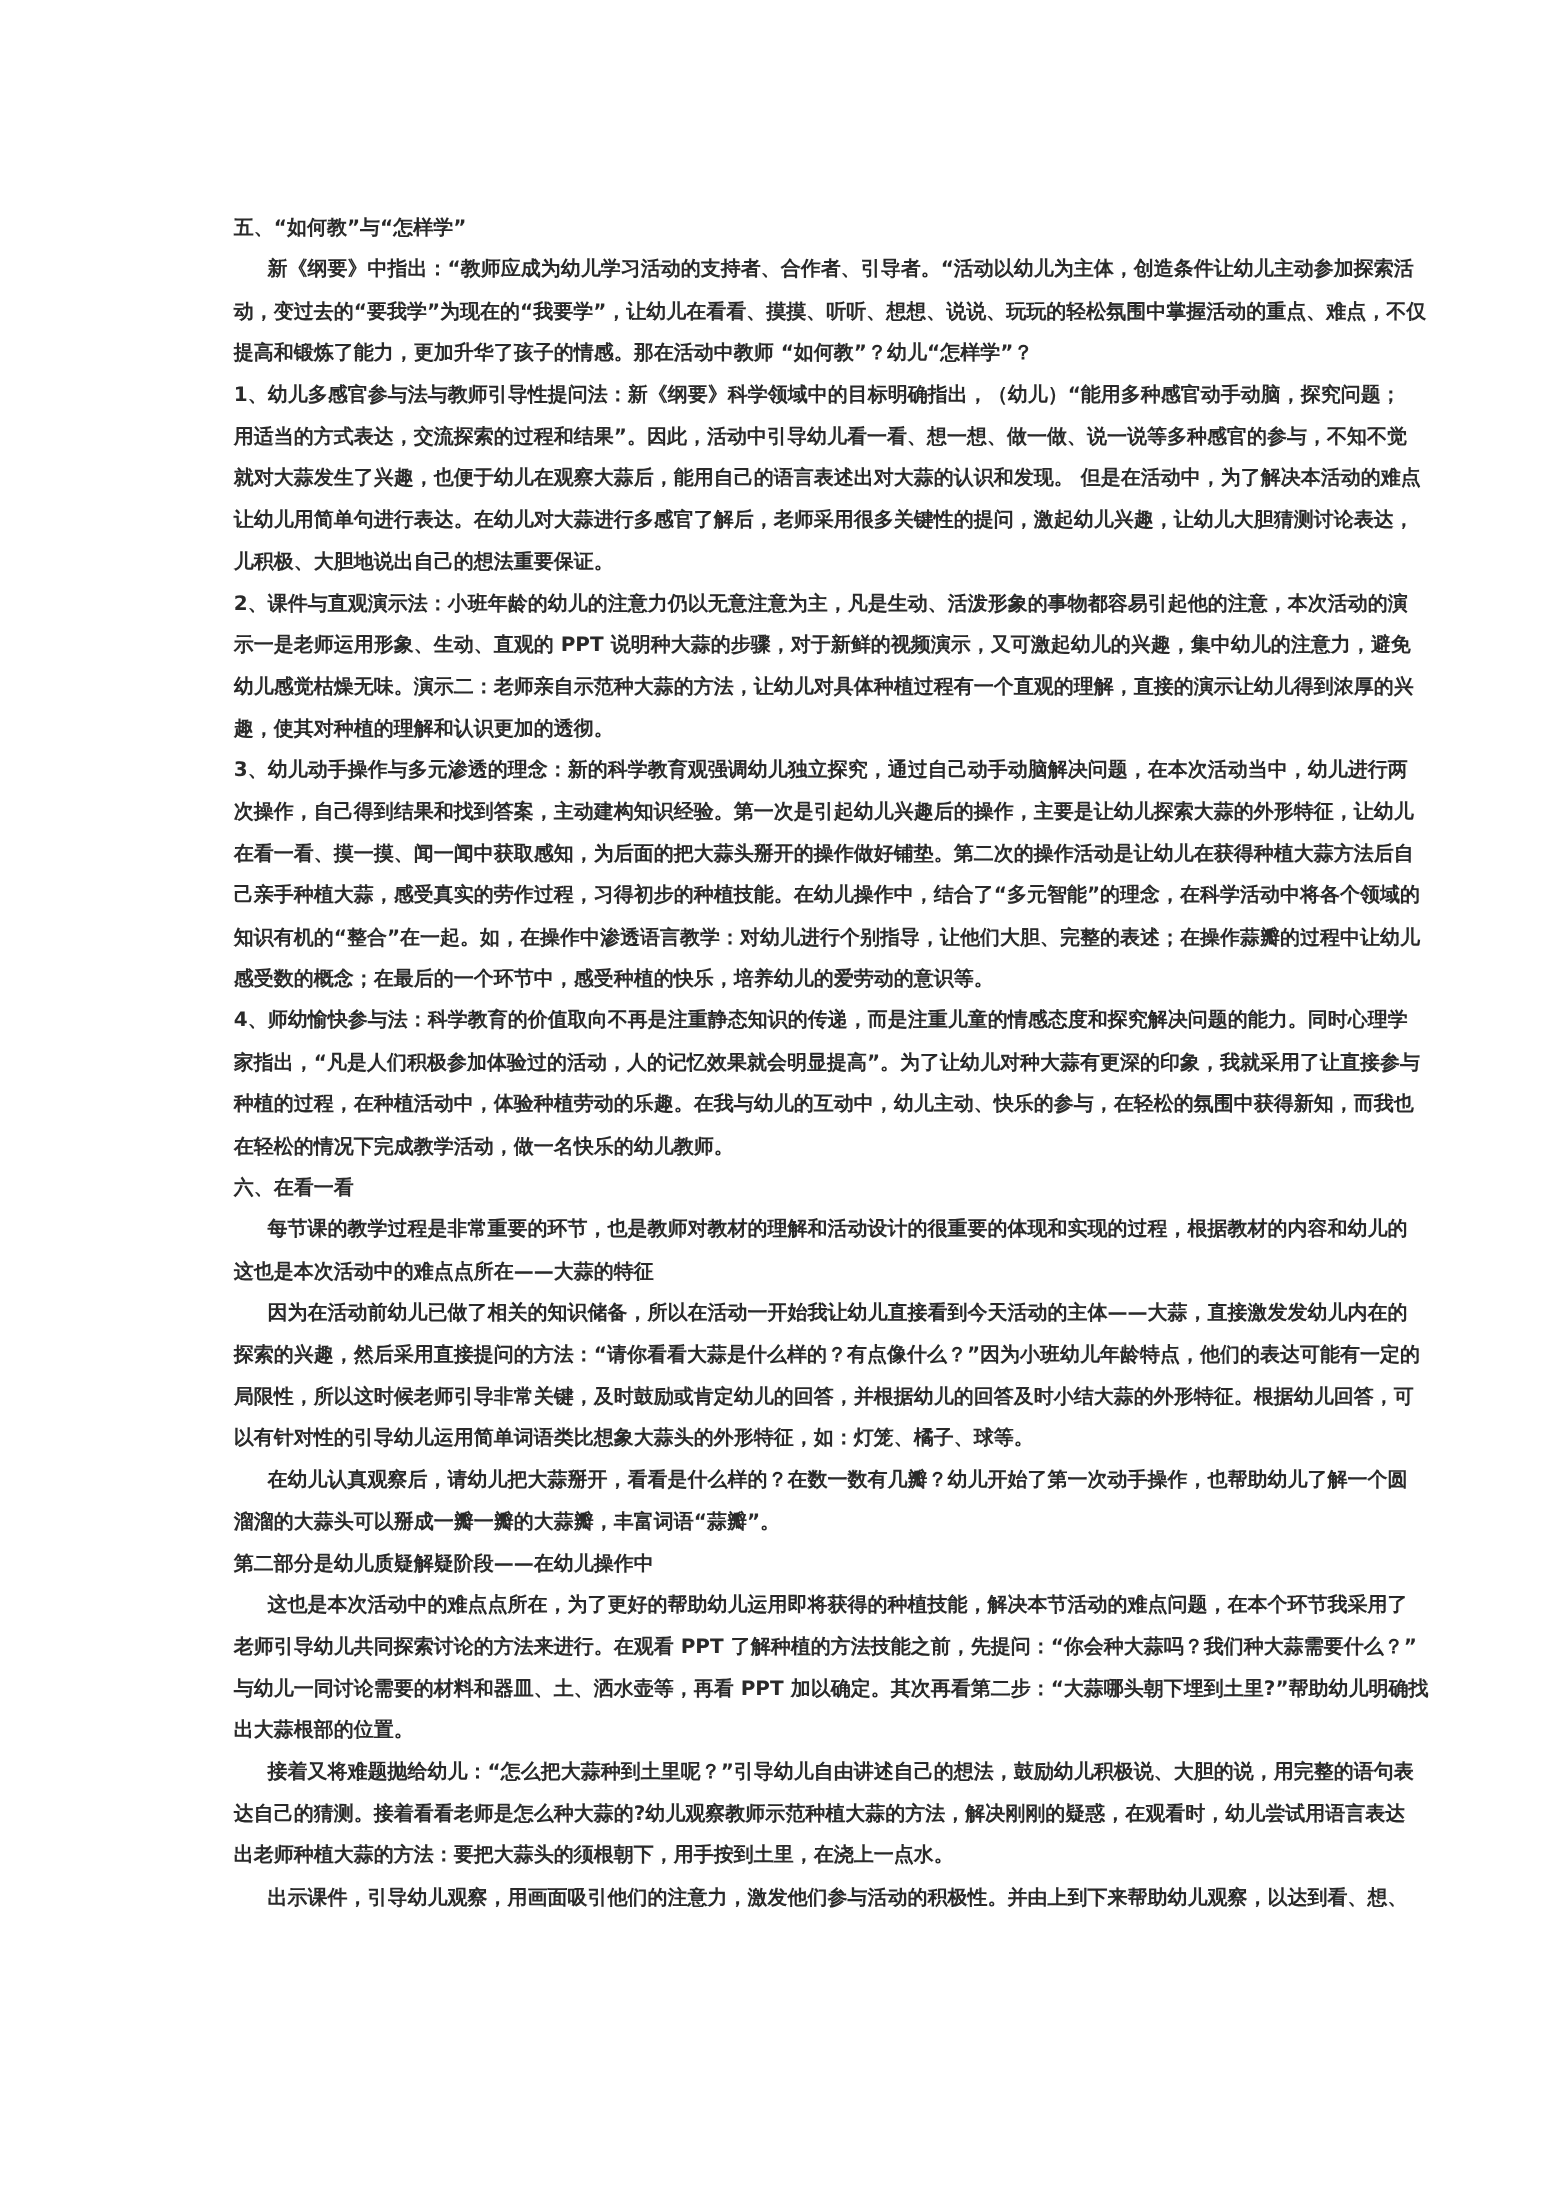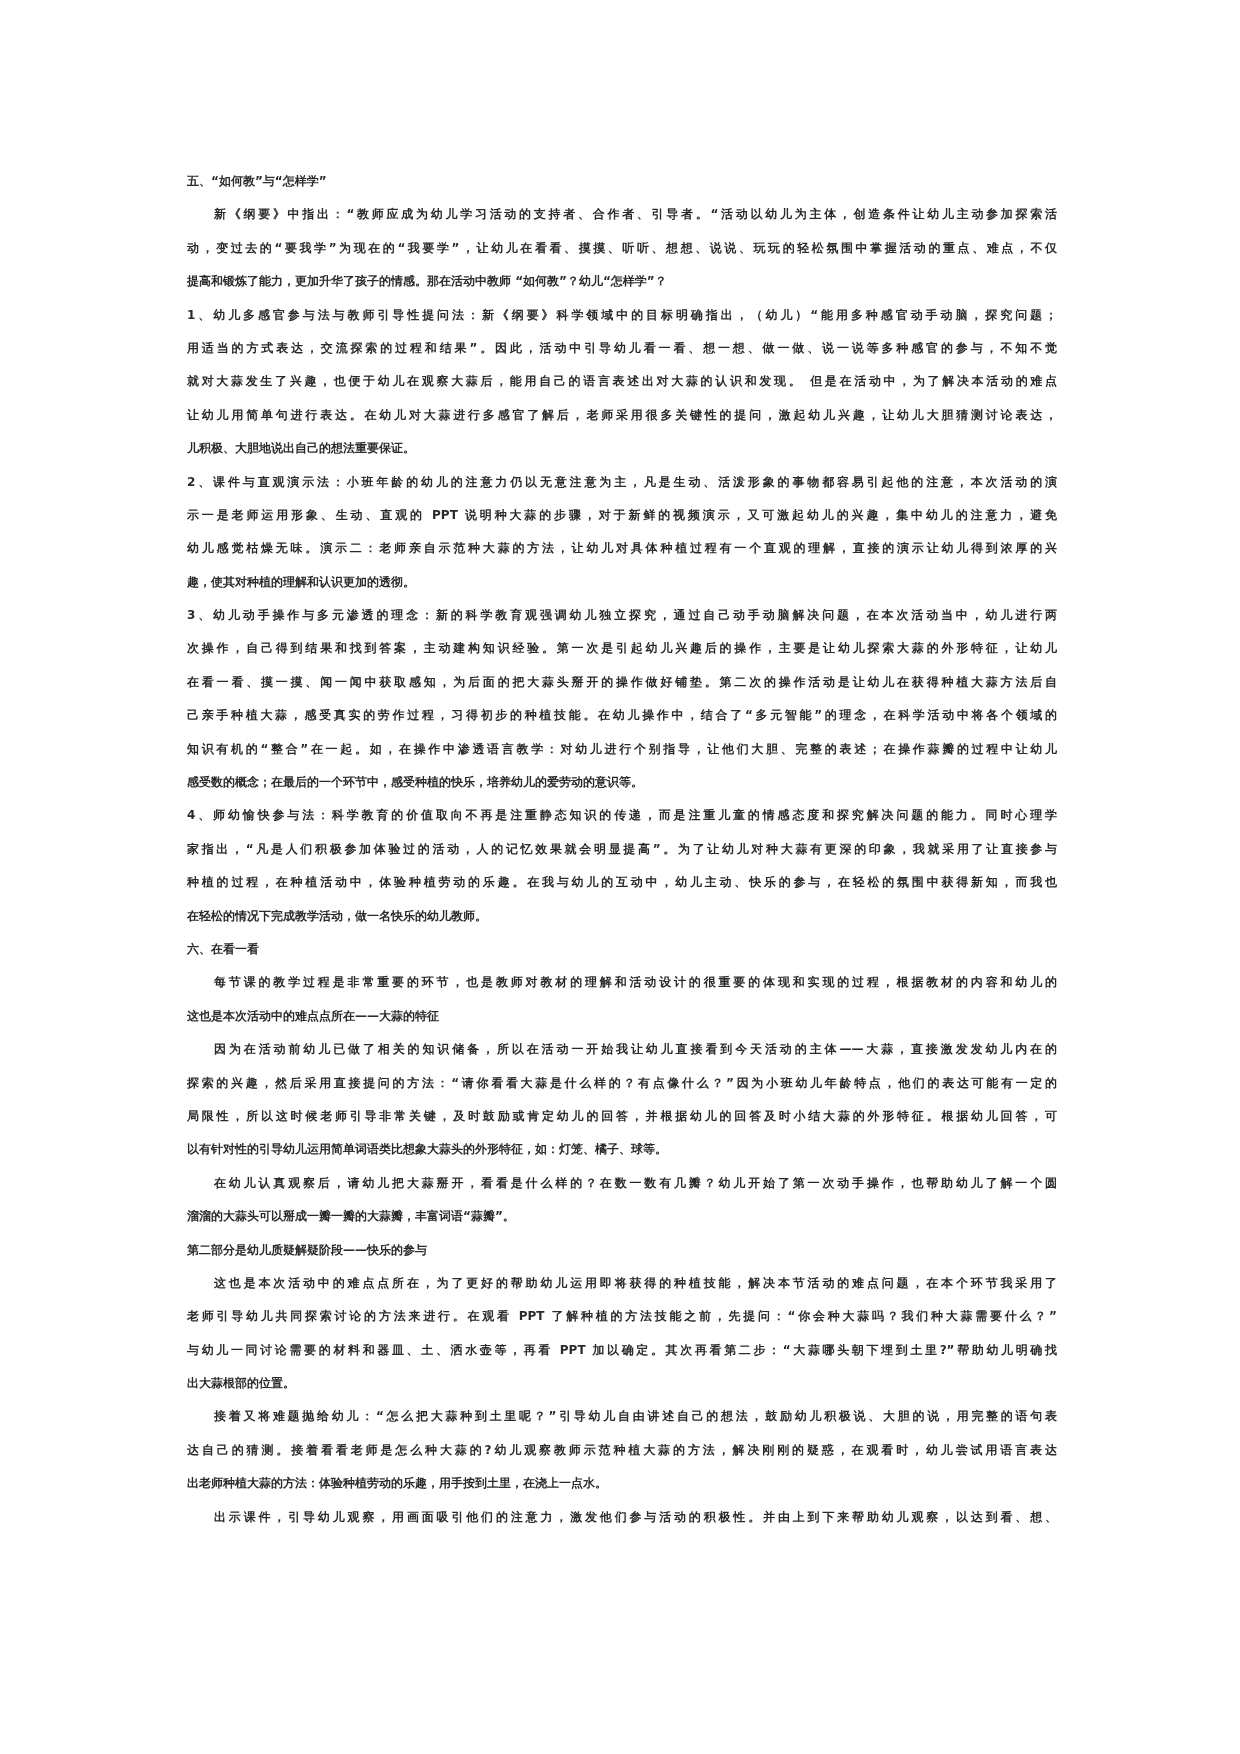--- a/index.html
+++ b/index.html
@@ -3,21 +3,21 @@
 <meta charset="utf-8">
 <style>
   html, body { margin: 0; padding: 0; background: #ffffff; }
   body { width: 1240px; height: 1754px; position: relative; overflow: hidden; }
   .page {
     position: absolute; left: 0; top: 0; width: 1240px; height: 1754px; background: #ffffff;
   }
   .content {
     position: absolute; left: 187px; top: 165px; width: 870px;
     font-family: "DejaVu Sans", "Liberation Sans", sans-serif;
-    font-size: 12px; font-weight: bold; color: #2a2a2a;
+    font-size: 16px; font-weight: bold; color: #2a2a2a;
   }
   .line {
     height: 33.4px; line-height: 33.4px; white-space: nowrap; overflow: visible;
     text-align: justify; text-align-last: justify;
   }
   .line.last { text-align-last: left; }
   .line.indent { padding-left: 27px; }
   .line.heading { text-align-last: left; }
 </style>
 </head>
@@ -50,23 +50,23 @@
       <div class="line last">在轻松的情况下完成教学活动，做一名快乐的幼儿教师。</div>
       <div class="line heading">六、在看一看</div>
       <div class="line indent">每节课的教学过程是非常重要的环节，也是教师对教材的理解和活动设计的很重要的体现和实现的过程，根据教材的内容和幼儿的</div>
       <div class="line heading">这也是本次活动中的难点点所在——大蒜的特征</div>
       <div class="line indent">因为在活动前幼儿已做了相关的知识储备，所以在活动一开始我让幼儿直接看到今天活动的主体——大蒜，直接激发发幼儿内在的</div>
       <div class="line">探索的兴趣，然后采用直接提问的方法：“请你看看大蒜是什么样的？有点像什么？”因为小班幼儿年龄特点，他们的表达可能有一定的</div>
       <div class="line">局限性，所以这时候老师引导非常关键，及时鼓励或肯定幼儿的回答，并根据幼儿的回答及时小结大蒜的外形特征。根据幼儿回答，可</div>
       <div class="line last">以有针对性的引导幼儿运用简单词语类比想象大蒜头的外形特征，如：灯笼、橘子、球等。</div>
       <div class="line indent">在幼儿认真观察后，请幼儿把大蒜掰开，看看是什么样的？在数一数有几瓣？幼儿开始了第一次动手操作，也帮助幼儿了解一个圆</div>
       <div class="line last">溜溜的大蒜头可以掰成一瓣一瓣的大蒜瓣，丰富词语“蒜瓣”。</div>
-      <div class="line heading">第二部分是幼儿质疑解疑阶段——快乐的参与</div>
+      <div class="line heading">第二部分是幼儿质疑解疑阶段——在幼儿操作中</div>
       <div class="line indent">这也是本次活动中的难点点所在，为了更好的帮助幼儿运用即将获得的种植技能，解决本节活动的难点问题，在本个环节我采用了</div>
       <div class="line">老师引导幼儿共同探索讨论的方法来进行。在观看 PPT 了解种植的方法技能之前，先提问：“你会种大蒜吗？我们种大蒜需要什么？”</div>
       <div class="line">与幼儿一同讨论需要的材料和器皿、土、洒水壶等，再看 PPT 加以确定。其次再看第二步：“大蒜哪头朝下埋到土里?”帮助幼儿明确找</div>
       <div class="line last">出大蒜根部的位置。</div>
       <div class="line indent">接着又将难题抛给幼儿：“怎么把大蒜种到土里呢？”引导幼儿自由讲述自己的想法，鼓励幼儿积极说、大胆的说，用完整的语句表</div>
       <div class="line">达自己的猜测。接着看看老师是怎么种大蒜的?幼儿观察教师示范种植大蒜的方法，解决刚刚的疑惑，在观看时，幼儿尝试用语言表达</div>
-      <div class="line last">出老师种植大蒜的方法：体验种植劳动的乐趣，用手按到土里，在浇上一点水。</div>
+      <div class="line last">出老师种植大蒜的方法：要把大蒜头的须根朝下，用手按到土里，在浇上一点水。</div>
       <div class="line indent">出示课件，引导幼儿观察，用画面吸引他们的注意力，激发他们参与活动的积极性。并由上到下来帮助幼儿观察，以达到看、想、</div>
     </div>
 </div>
 
 </body></html>

